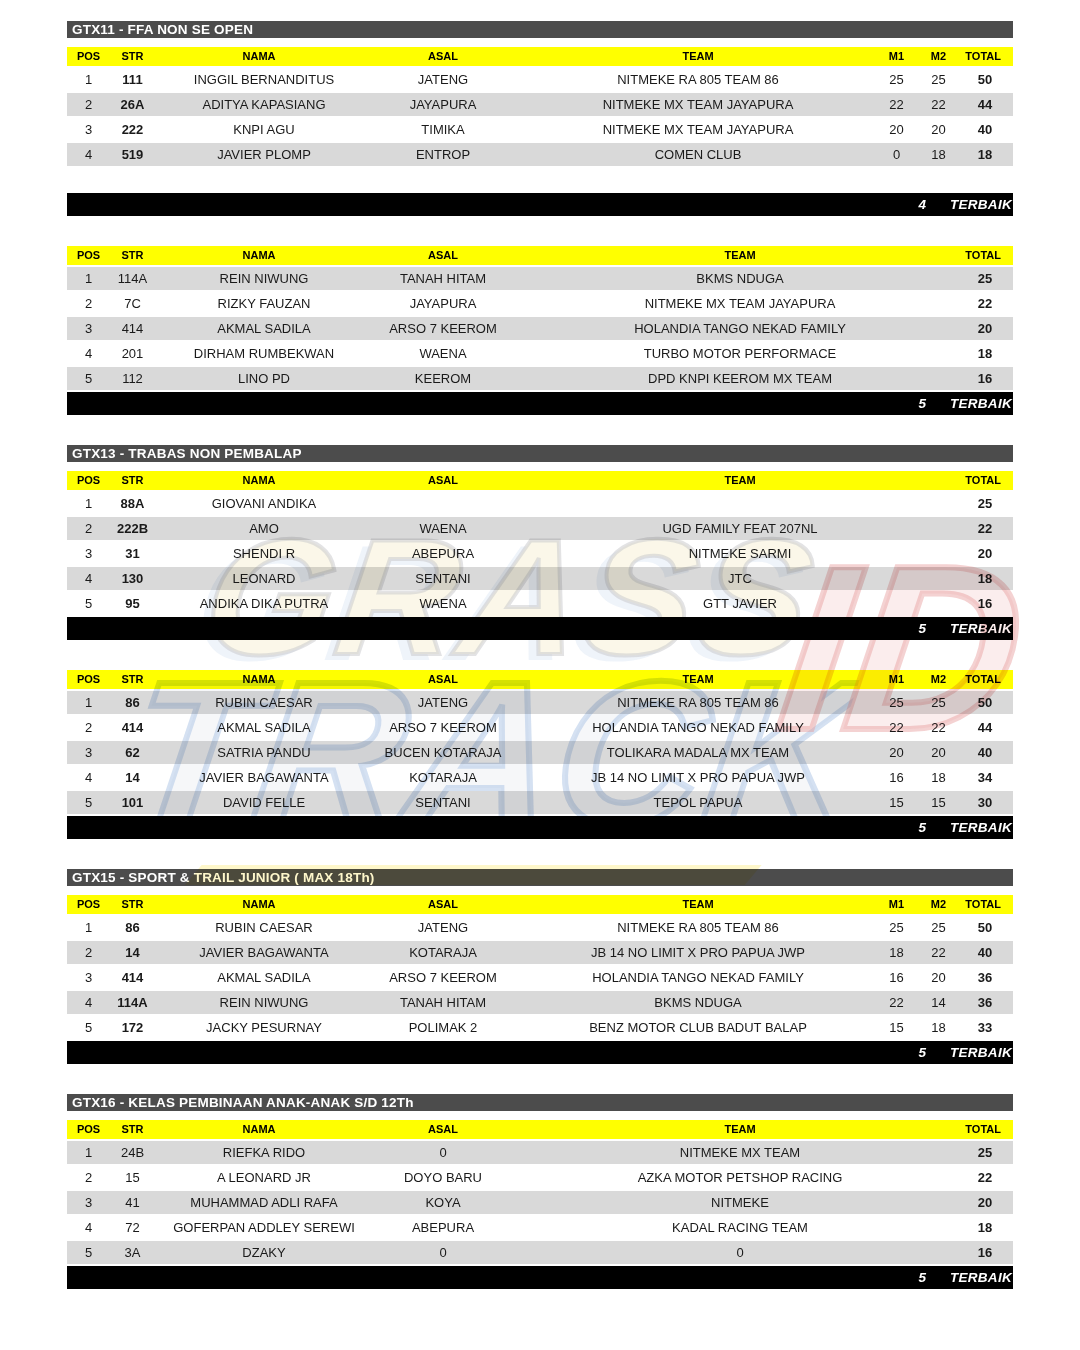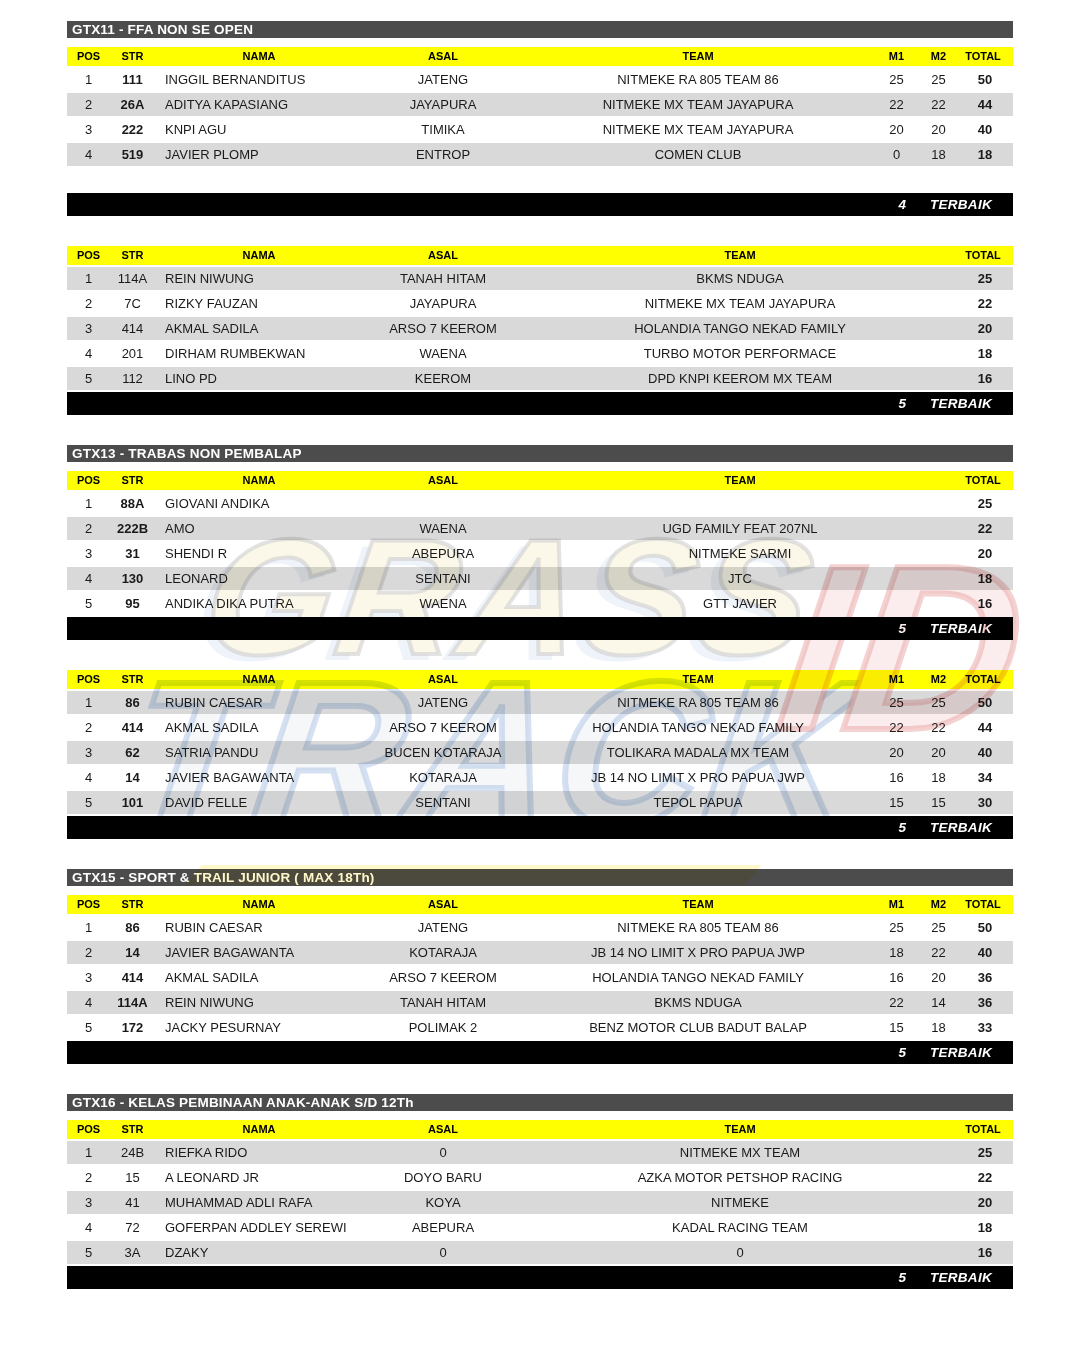--- a/index.html
+++ b/index.html
@@ -15,43 +15,43 @@
     height:17px; line-height:17px; background:#4C4C4C; color:#ffffff;
     font-size:13.5px; font-weight:bold; letter-spacing:.2px;
     padding-left:5px; margin-bottom:9px;
   }
 
   table.grid { border-collapse:collapse; table-layout:fixed; width:946px; }
   table.grid thead th {
     background:#FFFF00; height:19px; line-height:19px; padding:0;
     font-size:11px; font-weight:bold; color:#000; text-align:center;
   }
-  table.grid thead th.col-total { padding-right:4px; }
+  table.grid thead th.col-total { text-align:right; padding-right:12px; }
   table.grid thead th.col-pos { text-align:center; }
   table.grid tbody { border-bottom:2px solid #ffffff; }
   table.grid tbody td {
     height:23px; padding:0; font-size:13px; color:#1a1a1a;
     text-align:center; border-top:2px solid #ffffff; overflow:hidden;
     white-space:nowrap;
   }
   table.grid tbody tr.gray td { background:#D9D9D9; }
   table.grid tbody tr.white td { background:#ffffff; }
-  table.grid td.col-nama { text-align:left; padding-left:10px; }
+  table.grid td.col-nama { text-align:center; padding-left:10px; }
   table.grid td.col-total { font-weight:bold; }
   section.strbold td.col-str { font-weight:bold; }
 
   .blank-row { height:25px; background:#ffffff; }
 
   .footer-bar {
     height:23px; background:#000000; color:#ffffff;
     display:flex; justify-content:flex-end; align-items:center;
     font-size:13.5px; font-weight:bold; font-style:italic;
   }
   .f-count { margin-right:24px; }
-  .f-label { margin-right:21px; letter-spacing:.3px; }
+  .f-label { margin-right:1px; letter-spacing:.3px; }
 
   
   .watermark {
     position:absolute; left:120px; top:515px; width:910px; height:410px;
     z-index:10; pointer-events:none; mix-blend-mode:multiply; opacity:.55;
     font-family:"Liberation Sans", sans-serif; font-weight:bold; font-style:italic;
     transform:skewX(-8deg);
   }
   .wm-grass {
     position:absolute; left:70px; top:0; font-size:165px; line-height:1;

